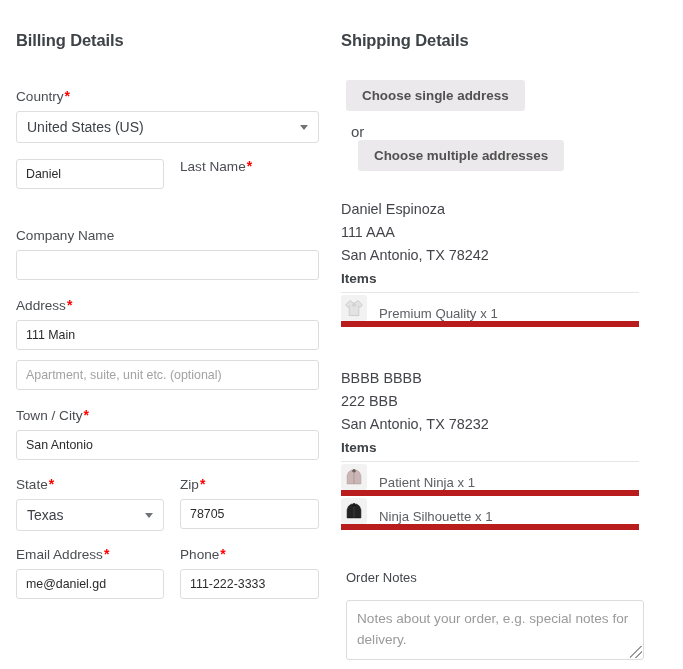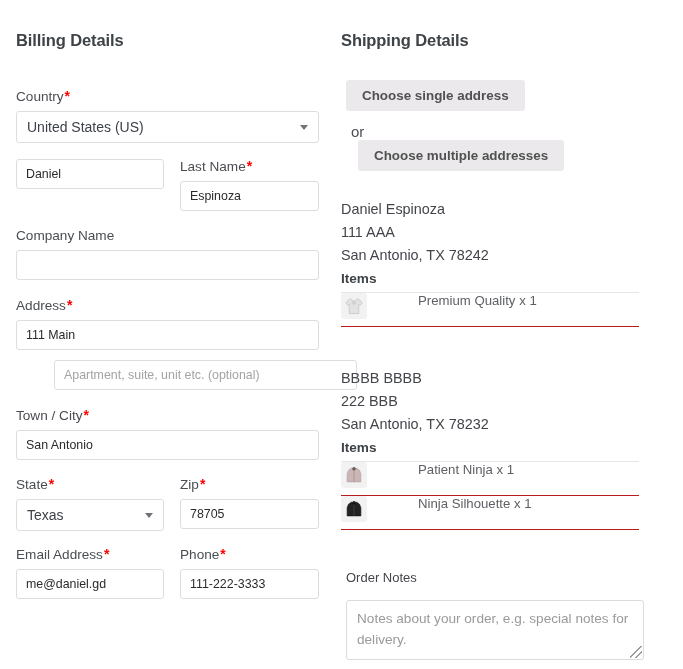--- a/index.html
+++ b/index.html
@@ -111,24 +111,23 @@
   .items-head {
     font-size: 13.6px;
     font-weight: bold;
     color: #3e4347;
     line-height: 21px;
     margin-top: 1px;
   }
   .items-list { margin-top: 3px; border-top: 1px solid #e6e6e6; width: 298px; }
   .item-row {
     display: flex;
-    align-items: flex-start;
+    align-items: flex-end;
     height: 34px;
-    border-bottom: 1px solid #b91c1c;
-    gap: 39px;
+    border-bottom: 6px solid #b91c1c;
   }
   .thumb {
     width: 26px; height: 26px;
     background: #f2f2f2;
     border-radius: 3px;
     margin-right: 12px;
     flex: 0 0 26px;
     display: flex; align-items: center; justify-content: center;
     overflow: hidden;
   }
@@ -171,35 +170,34 @@
         <span class="caret"></span>
       </div>
     </div>
 
     <div class="row2" style="position:absolute; top:159px; left:0; width:303px; height:60px;">
       <div class="half-l">
         <input class="inp" type="text" value="Daniel" style="">
       </div>
       <div class="half-r">
         <span class="field-label"><span>Last Name</span><span class="req">*</span></span>
-        <input class="inp" type="text" value="Espinoza" style="">
       </div>
     </div>
 
     <div style="position:absolute; top:229px; left:0; width:303px;">
       <span class="field-label">Company Name</span>
       <input class="inp" type="text" value="" style="">
     </div>
 
     <div style="position:absolute; top:298px; left:0; width:303px;">
       <span class="field-label"><span>Address</span><span class="req">*</span></span>
       <input class="inp" type="text" value="111 Main" style="">
     </div>
 
-    <div style="position:absolute; top:360px; left:0; width:303px;margin-left:38px;">
+    <div style="position:absolute; top:360px; left:0; width:303px;">
       <input class="inp" type="text" placeholder="Apartment, suite, unit etc. (optional)" style="">
     </div>
 
     <div style="position:absolute; top:408px; left:0; width:303px;">
       <span class="field-label"><span>Town / City</span><span class="req">*</span></span>
       <input class="inp" type="text" value="San Antonio" style="">
     </div>
 
     <div class="row2" style="position:absolute; top:477px; left:0; width:303px; height:60px;">
       <div class="half-l">

